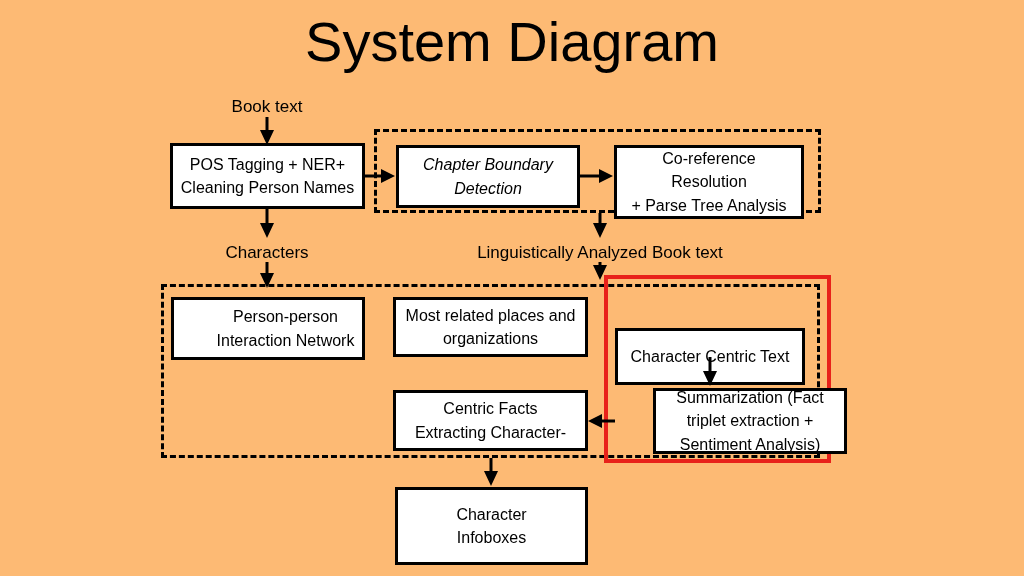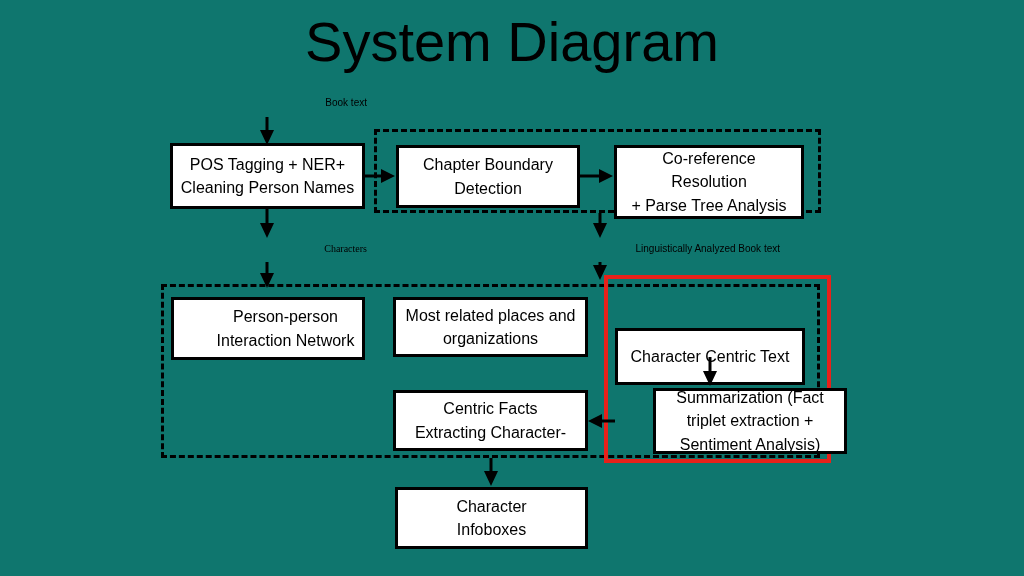--- a/index.html
+++ b/index.html
@@ -11,21 +11,21 @@
     width: 1024px;
     height: 576px;
     font-family: "Liberation Sans", sans-serif;
     color: #000000;
     overflow: hidden;
   }
   #canvas {
     position: relative;
     width: 1024px;
     height: 576px;
-    background: #0f766e;
+    background: #fdba74;
   }
 
   
   .title {
     position: absolute;
     left: 0;
     top: 14px;
     width: 1024px;
     text-align: center;
     font-size: 56px;
@@ -62,24 +62,24 @@
     border: 3px dashed #000000;
   }
   .group.red {
     border: 4px solid #e8211a;
     z-index: 3;
   }
 
   
   .label {
     position: absolute;
-    font-size: 10px;
+    font-size: 17px;
     line-height: 1.3;
     white-space: nowrap;
-    text-align: right;
+    text-align: center;
     z-index: 6;
   }
 
   
   .conn {
     position: absolute;
     z-index: 7;
     overflow: visible;
   }
   .conn line, .conn path, .conn polyline {
@@ -97,32 +97,32 @@
   <div class="title">System Diagram</div>
 
   <div class="group dashed" style="left:374px; top:129px; width:447px; height:84px;"></div>
 
   <div class="group dashed" style="left:161px; top:284px; width:659px; height:174px;"></div>
 
   <div class="group red" style="left:604px; top:275px; width:227px; height:188px;"></div>
 
   <div class="label" style="left:167px; top:96px; width:200px;">Book text</div>
 
-  <div class="label" style="left:167px; top:242px; width:200px;font-family:Liberation Serif, serif;">Characters</div>
+  <div class="label" style="left:167px; top:242px; width:200px;">Characters</div>
 
   <div class="label" style="left:420px; top:242px; width:360px;">Linguistically Analyzed Book text</div>
 
   <div class="node" style="left:170px; top:143px; width:195px; height:66px;">
     <div>
       <div>POS Tagging + NER+</div>
       <div>Cleaning Person Names</div>
     </div>
   </div>
 
-  <div class="node" style="left:396px; top:145px; width:184px; height:63px;">
+  <div class="node" style="left:396px; top:145px; width:184px; height:63px;font-style:italic;">
     <div>
       <div>Chapter Boundary</div>
       <div>Detection</div>
     </div>
   </div>
 
   <div class="node" style="left:614px; top:145px; width:190px; height:74px;">
     <div>
       <div>Co-reference Resolution</div>
       <div>+ Parse Tree Analysis</div>
@@ -157,21 +157,21 @@
   </div>
 
   <div class="node" style="left:615px; top:388px; width:194px; height:66px;margin-left:38px;">
     <div>
       <div>Summarization (Fact</div>
       <div>triplet extraction +</div>
       <div>Sentiment Analysis)</div>
     </div>
   </div>
 
-  <div class="node" style="left:395px; top:487px; width:193px; height:62px;">
+  <div class="node" style="left:395px; top:487px; width:193px; height:78px;">
     <div>
       <div>Character</div>
       <div>Infoboxes</div>
     </div>
   </div>
 
   <svg class="conn" style="left:0; top:0;" width="1024" height="576">
 
     <g>
       <line x1="267" y1="117" x2="267" y2="136"></line>

